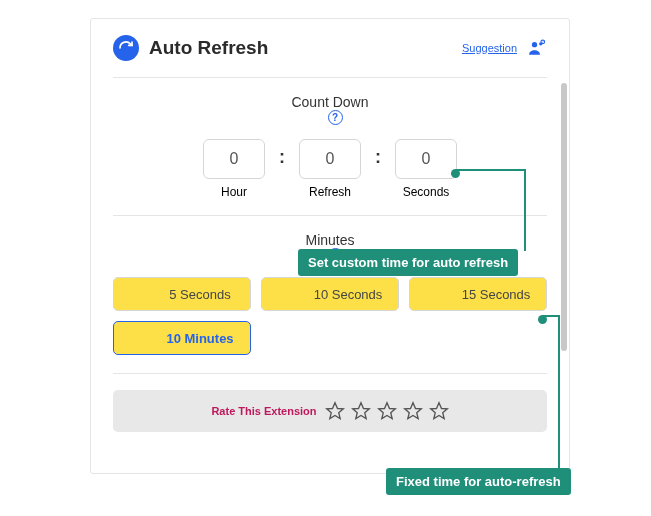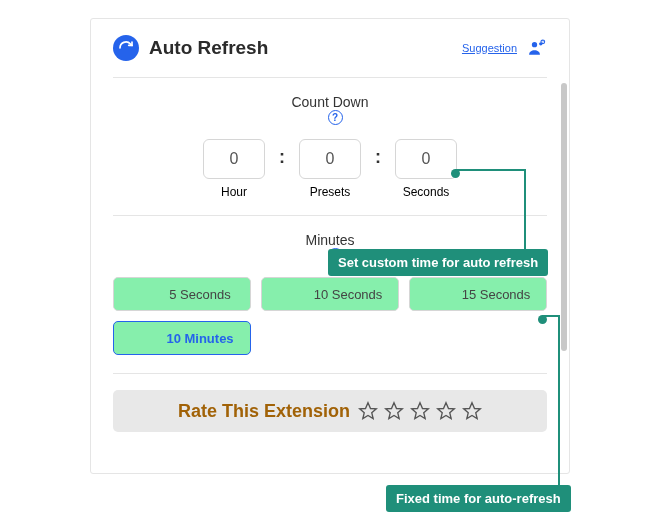--- a/index.html
+++ b/index.html
@@ -50,32 +50,32 @@
     border: 1px solid #d6d6d6; border-radius: 6px;
     text-align: center; font-size: 16px; color: #555;
     background: #fff;
   }
   .time-caption { font-size: 12px; color: #000000; margin-top: 6px; }
   .colon { font-size: 18px; font-weight: 700; color: #333; margin-top: 8px; }
 
   .presets-grid { display: grid; grid-template-columns: repeat(3, 1fr); gap: 10px; }
   .preset-btn {
     height: 34px; border: 1px solid #d6d6d6; border-radius: 5px;
-    background: #86efac; font-size: 13px; color: #444; cursor: pointer; padding-left: 36px;
+    background: #fde047; font-size: 13px; color: #444; cursor: pointer; padding-left: 36px;
   }
   .preset-btn.selected { border: 1.5px solid #2563eb; color: #2563eb; font-weight: 700; }
 
   .adv-label { font-size: 14px; color: #333; margin-top: 22px; margin-bottom: 12px; }
 
   .rate-bar {
     background: #e8e8e8; border-radius: 5px;
     height: 42px; display: flex; align-items: center; justify-content: center;
     gap: 8px;
   }
-  .rate-text { font-size: 18px; font-weight: 600; color: #a16207; }
+  .rate-text { font-size: 11px; font-weight: 600; color: #be185d; }
   .stars { display: flex; gap: 6px; }
   .star svg { width: 20px; height: 20px; display: block; }
 
   
   .callout {
     position: absolute;
     background: #1f8f7a;
     color: #fff;
     font-size: 13px;
     font-weight: 600;
@@ -128,21 +128,21 @@
     </div>
 
     <div class="countdown-row">
       <div class="time-group">
         <input class="time-input" value="0" style="">
         <span class="time-caption">Hour</span>
       </div>
       <span class="colon">:</span>
       <div class="time-group">
         <input class="time-input" value="0" style="">
-        <span class="time-caption">Presets</span>
+        <span class="time-caption">Refresh</span>
       </div>
       <span class="colon">:</span>
       <div class="time-group">
         <input class="time-input" value="0" style="">
         <span class="time-caption">Seconds</span>
       </div>
     </div>
 
     <div class="divider"></div>
 
@@ -189,19 +189,19 @@
               <polygon points="12,2 15,9 22,9.3 16.5,14 18.2,21 12,17.3 5.8,21 7.5,14 2,9.3 9,9"></polygon>
             </svg>
           </span>
       </span>
     </div>
   </div>
 
   <div class="dot" style="left:451px; top:169px;"></div>
   <div class="leader" style="left:455px; top:169px; width:71px; height:2px;"></div>
   <div class="leader" style="left:524px; top:169px; width:2px; height:82px;"></div>
-  <div class="callout" style="left:328px; top:249px;">Set custom time for auto refresh</div>
+  <div class="callout" style="left:298px; top:249px;">Set custom time for auto refresh</div>
 
   <div class="dot" style="left:538px; top:315px;"></div>
   <div class="leader" style="left:542px; top:315px; width:18px; height:2px;"></div>
   <div class="leader" style="left:558px; top:315px; width:2px; height:172px;"></div>
-  <div class="callout" style="left:386px; top:485px;">Fixed time for auto-refresh</div>
+  <div class="callout" style="left:386px; top:468px;">Fixed time for auto-refresh</div>
 </div>
 
 </body></html>

